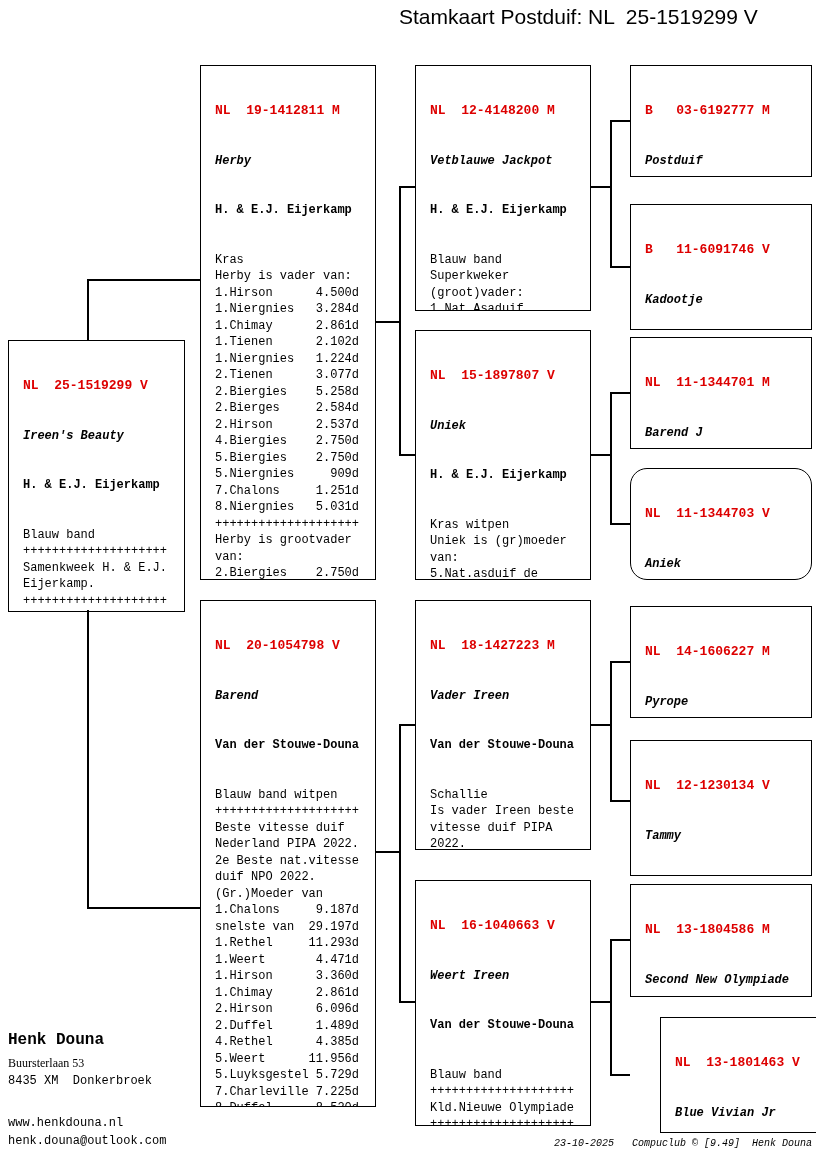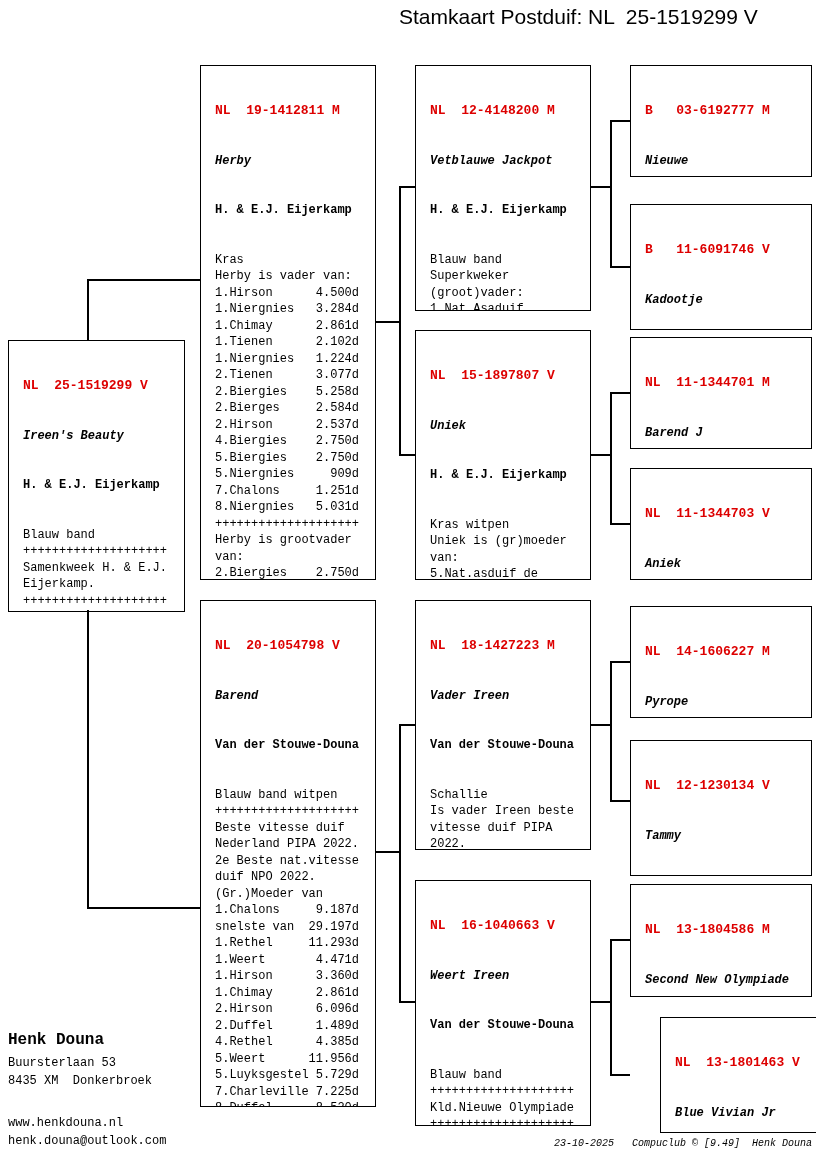--- a/index.html
+++ b/index.html
@@ -18,27 +18,27 @@
   #box-main{left:8px;top:340px;width:177px;height:272px;}
   #box-herby{left:200px;top:65px;width:176px;height:515px;}
   #box-ireen{left:200px;top:600px;width:176px;height:507px;}
   #box-vetblauwe{left:415px;top:65px;width:176px;height:246px;}
   #box-uniek{left:415px;top:330px;width:176px;height:250px;}
   #box-vader-ireen{left:415px;top:600px;width:176px;height:250px;}
   #box-moeder-ireen{left:415px;top:880px;width:176px;height:246px;}
   #box-jackpot-b{left:630px;top:65px;width:182px;height:112px;}
   #box-kadootje{left:630px;top:204px;width:182px;height:126px;}
   #box-barend-j{left:630px;top:337px;width:182px;height:112px;}
-  #box-aniek{left:630px;top:468px;width:182px;height:112px;}
+  #box-aniek{left:630px;top:468px;width:182px;height:112px;border-radius:17px;}
   #box-pyrope{left:630px;top:606px;width:182px;height:112px;}
   #box-tammy{left:630px;top:740px;width:182px;height:136px;}
   #box-sno{left:630px;top:884px;width:182px;height:113px;}
   #box-bvj{left:660px;top:1017px;width:182px;height:116px;}
   #owner-name{position:absolute;left:8px;top:1031px;font-size:16px;font-weight:bold;white-space:pre;}
-  #addr1{position:absolute;left:8px;top:1056px;font-size:12px;white-space:pre;}
+  #addr1{position:absolute;left:8px;top:1056px;font-size:12px;white-space:pre;font-family:Liberation Serif, serif;}
   #addr2{position:absolute;left:8px;top:1074px;font-size:12px;white-space:pre;}
   #website{position:absolute;left:8px;top:1116px;font-size:12px;white-space:pre;}
   #email{position:absolute;left:8px;top:1134px;font-size:12px;white-space:pre;}
   #printinfo{position:absolute;right:4px;top:1138px;font-size:10px;font-style:italic;white-space:pre;}
 </style>
 </head>
 <body>
 
 <div id="page">
 
@@ -88,21 +88,21 @@
 
   <div class="pbox" id="box-moeder-ireen">
     <div class="ring">NL  16-1040663 V</div>
     <div class="bname">Weert Ireen</div>
     <div class="owner">Van der Stouwe-Douna</div>
     <div><div class="ln">Blauw band</div><div class="ln">++++++++++++++++++++</div><div class="ln">Kld.Nieuwe Olympiade</div><div class="ln">++++++++++++++++++++</div></div>
   </div>
 
   <div class="pbox" id="box-jackpot-b">
     <div class="ring">B   03-6192777 M</div>
-    <div class="bname">Nieuwe</div>
+    <div class="bname">Postduif</div>
     
     
   </div>
 
   <div class="pbox" id="box-kadootje">
     <div class="ring">B   11-6091746 V</div>
     <div class="bname">Kadootje</div>
     
     
   </div>

